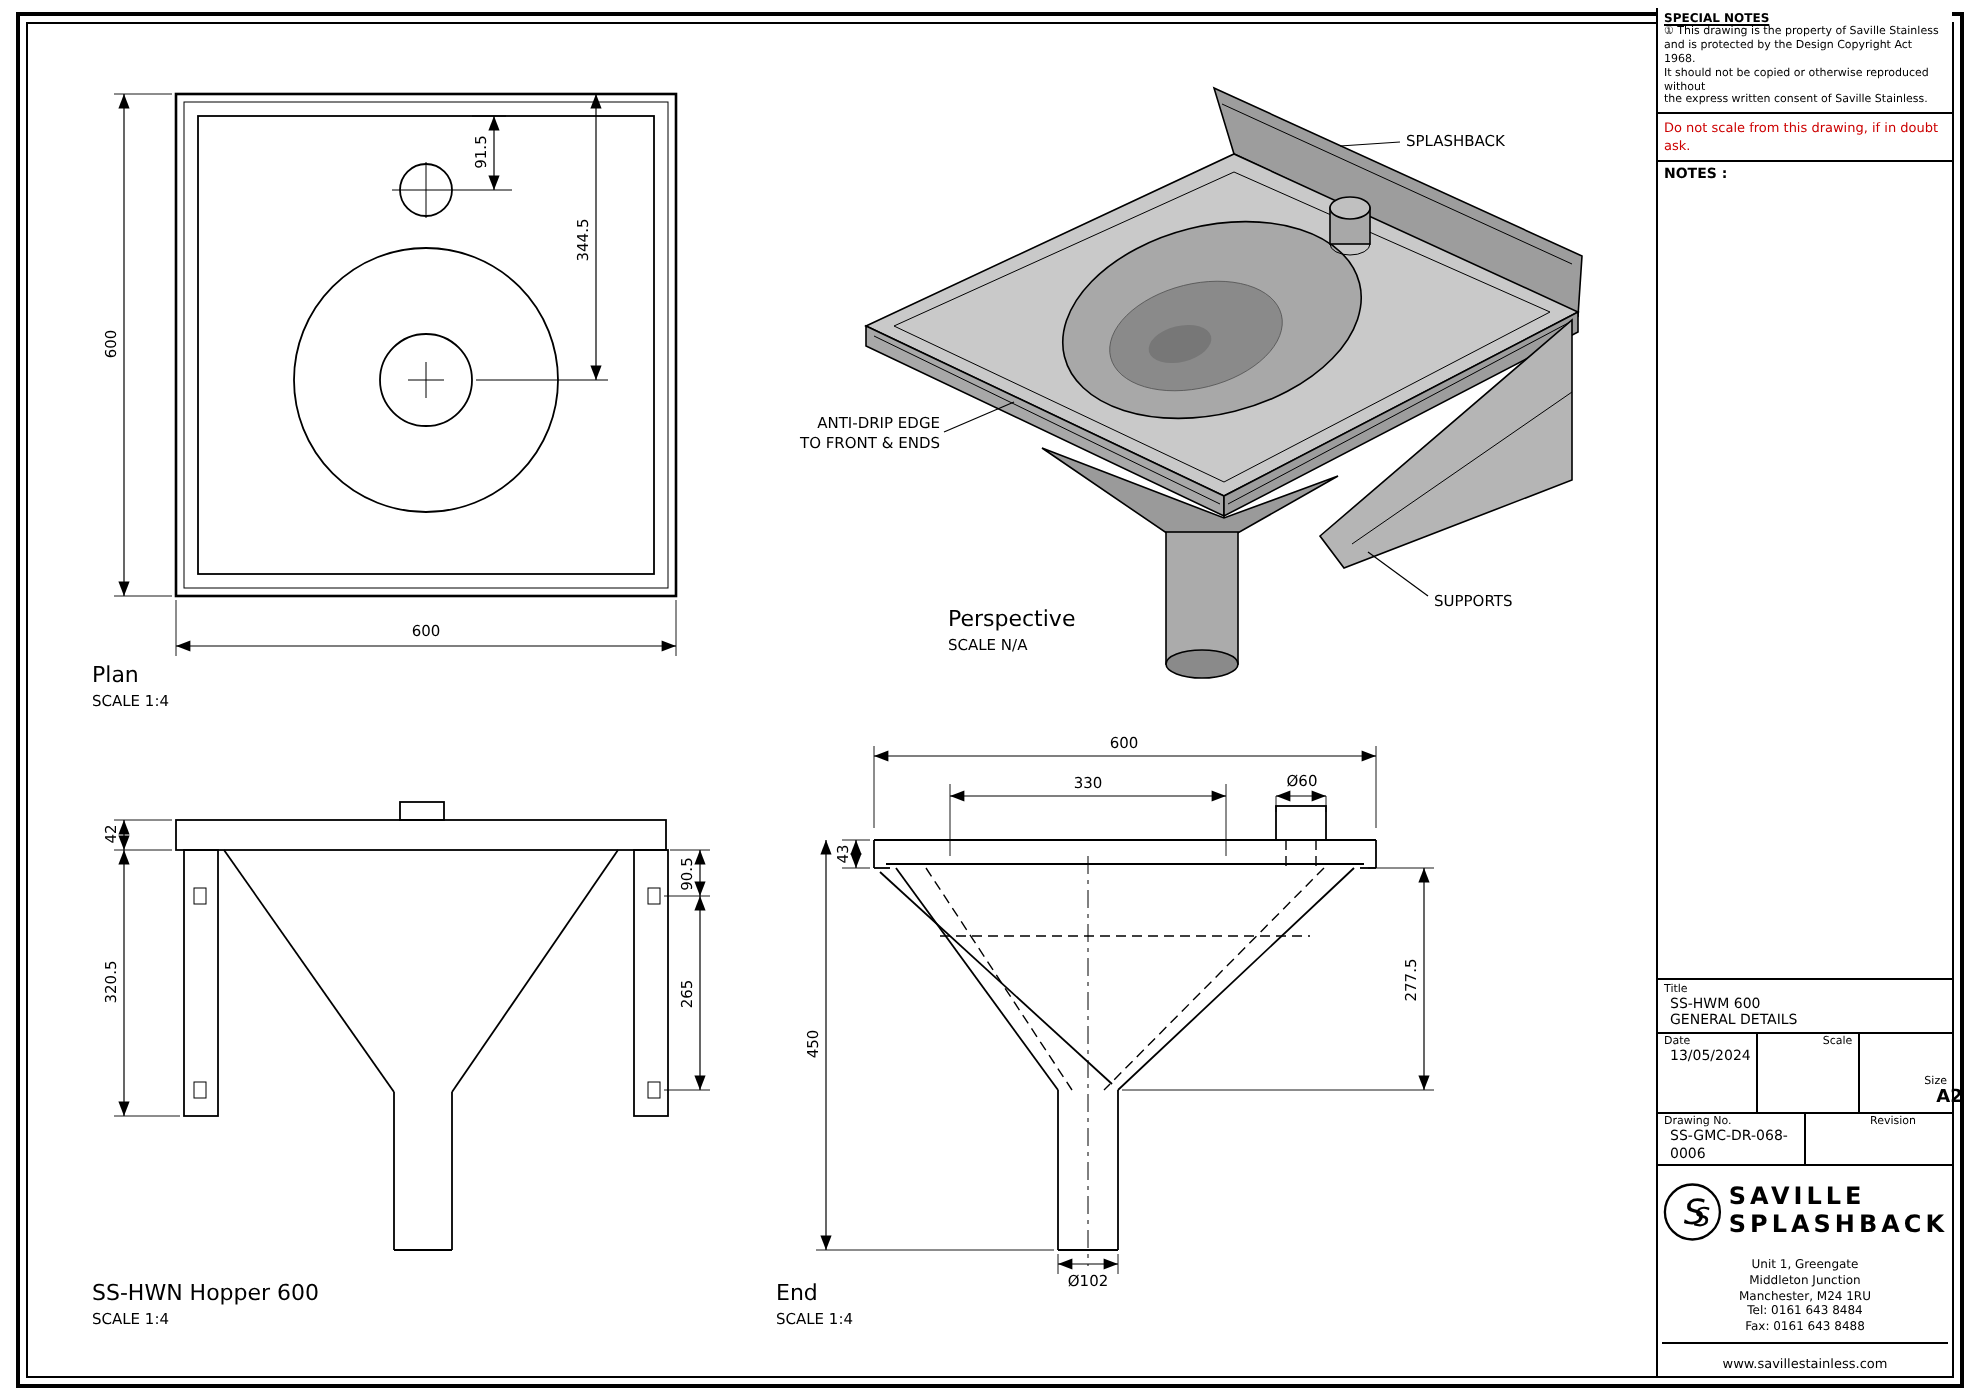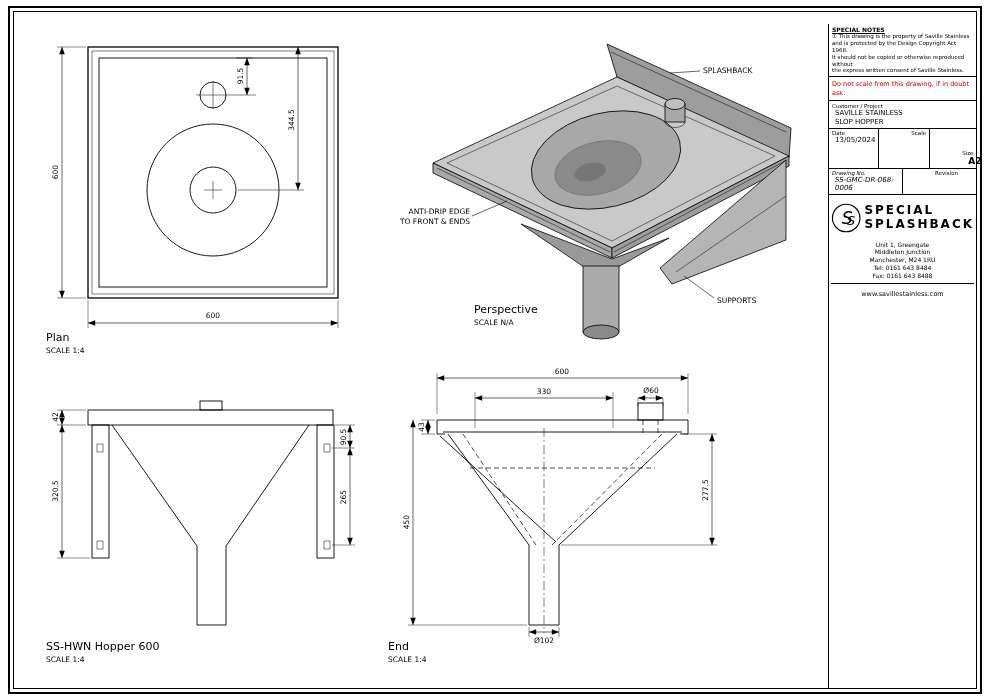--- a/index.html
+++ b/index.html
@@ -16,35 +16,35 @@
   .cl{stroke:#000;fill:none;stroke-width:0.5;stroke-dasharray:9 3 2 3;}
   .dim-line{stroke:#000;stroke-width:0.6;marker-start:url(#arr);marker-end:url(#arr);}
   .leader{stroke:#000;stroke-width:0.6;fill:none;}
   .shape{stroke:#000;stroke-width:0.8;}
   .dimtxt{font-size:7.5px;}
   .vtitle{font-size:11px;}
   .vscale{font-size:7.5px;}
   .callout{font-size:7.5px;}
 
   
-  .tb{position:absolute;top:24px;bottom:12px;right:14px;width:147px;border-left:1px solid #000;display:flex;flex-direction:column;background:#fff;}
+  .tb{position:absolute;top:4px;bottom:12px;right:14px;width:147px;border-left:1px solid #000;display:flex;flex-direction:column;background:#fff;}
   .tb-box{border-bottom:1px solid #000;padding:2px 3px;}
   .tb-special-header{font-size:6px;font-weight:bold;text-decoration:underline;}
   .tb-special-line{font-size:5.5px;line-height:1.25;}
   .tb-red{color:#cc0000;font-size:6.5px;line-height:1.3;padding:3px 3px;}
   .tb-notes{flex:1 1 auto;font-size:7px;font-weight:bold;}
   .tb-label{font-size:5.5px;line-height:1.1;}
   .tb-val{font-size:7px;line-height:1.2;padding-left:3px;}
   .tb-row{display:flex;border-bottom:1px solid #000;gap:29px;}
   .tb-cell{padding:1px 3px;border-right:1px solid #000;}
   .tb-cell:last-child{border-right:none;}
   .cell-date{width:58px;}
   .cell-scale{width:30px;}
   .cell-size{flex:1;margin-top:20px;}
-  .cell-dwg{flex:1;font-style:italic;}
+  .cell-dwg{flex:1;}
   .cell-rev{width:38px;}
   .tb-val-big{font-size:9px;font-weight:bold;padding-left:6px;}
   .tb-company{flex:0 0 auto;display:flex;flex-direction:column;padding:2px;}
   .tb-co-main{display:flex;align-items:center;gap:3px;}
   .tb-co-name div{font-size:12px;font-weight:bold;letter-spacing:2px;line-height:1.15;}
   .tb-co-addr{font-size:6px;line-height:1.3;text-align:center;margin-top:2px;}
   .tb-co-web{font-size:6.5px;text-align:center;border-top:1px solid #000;margin-top:3px;padding-top:6px;}
 </style>
 </head>
 <body>
@@ -248,27 +248,30 @@
 
   <div class="tb">
     <div class="tb-box">
       <div class="tb-special-header">SPECIAL NOTES</div>
       <div class="tb-special-line">① This drawing is the property of  Saville Stainless</div>
       <div class="tb-special-line">and is protected by the Design Copyright Act 1968.</div>
       <div class="tb-special-line">It should not be copied or otherwise reproduced without</div>
       <div class="tb-special-line">the express written consent of Saville Stainless.</div>
     </div>
     <div class="tb-box tb-red">Do not scale from this drawing, if in doubt ask.</div>
+    <div class="tb-box tb-notes">
+      <span>NOTES :</span>
+    </div>
+
 
     <div class="tb-box">
-      <div class="tb-label">Customer / Project</div>
-      <div class="tb-val">SAVILLE STAINLESS</div>
-      <div class="tb-val">SLOP HOPPER</div>
-    </div>
-
+      <div class="tb-label">Title</div>
+      <div class="tb-val">SS-HWM 600</div>
+      <div class="tb-val">GENERAL DETAILS</div>
+    </div>
 
     <div class="tb-row">
       <div class="tb-cell cell-date">
         <div class="tb-label">Date</div>
         <div class="tb-val">13/05/2024</div>
       </div>
       <div class="tb-cell cell-scale">
         <div class="tb-label">Scale</div>
         <div class="tb-val"></div>
       </div>
@@ -290,21 +293,21 @@
     </div>
 
     <div class="tb-company">
       <div class="tb-co-main">
         <svg width="42" height="42" viewBox="0 0 42 42">
           <circle cx="21" cy="21" r="19" fill="none" stroke="#000" stroke-width="1.6"></circle>
           <text x="15" y="29" font-family="DejaVu Serif, serif" font-style="italic" font-size="24" fill="#000">S</text>
           <text x="22" y="31" font-family="DejaVu Serif, serif" font-style="italic" font-size="18" fill="#000">S</text>
         </svg>
         <div class="tb-co-name">
-          <div>SPECIAL</div>
+          <div>SAVILLE</div>
           <div>SPLASHBACK</div>
         </div>
       </div>
       <div class="tb-co-addr">
         <div>Unit 1, Greengate</div>
         <div>Middleton Junction</div>
         <div>Manchester, M24 1RU</div>
         <div>Tel:  0161 643 8484</div>
         <div>Fax:  0161 643 8488</div>
       </div>

